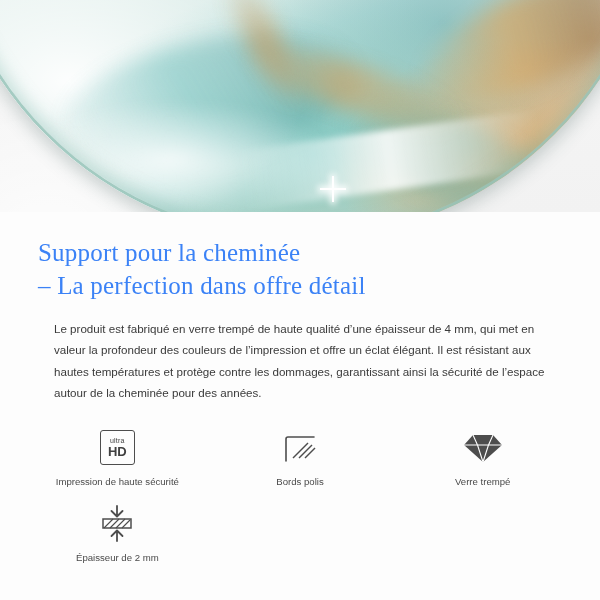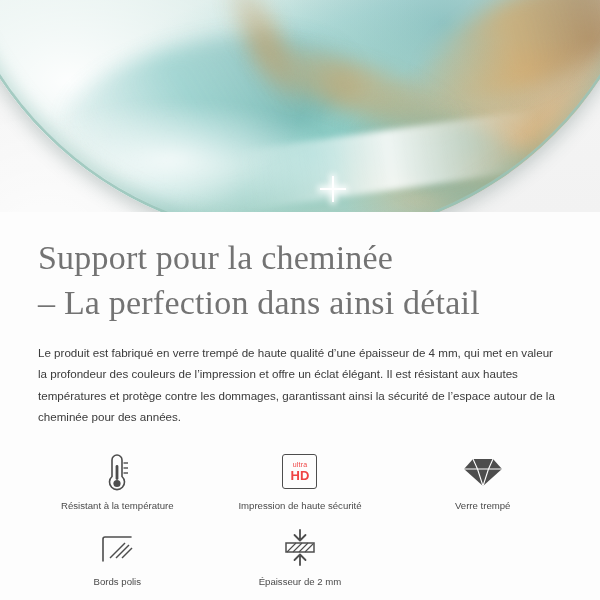--- a/index.html
+++ b/index.html
@@ -132,33 +132,33 @@
   }
   .sparkle:before { left: 12px; top: 0; width: 2px; height: 26px; }
   .sparkle:after { left: 0; top: 12px; width: 26px; height: 2px; }
 
   
   .content {
     padding: 24px 38px 0 38px;
   }
   .headline {
     font-family: "Liberation Serif", serif;
-    font-size: 34px;
+    font-size: 25px;
     line-height: 1.32;
-    color: #737373;
+    color: #3b82f6;
     font-weight: 400;
     margin: 0 0 16px 0;
     letter-spacing: 0.2px;
   }
   .headline .line2 { display: block; }
   .body-copy {
     font-size: 11.6px;
     line-height: 1.85;
     color: #3a3a3a;
-    margin: 0;
+    margin: 16px;
     max-width: 520px;
   }
 
   
   .features {
     margin-top: 22px;
     padding: 0 26px;
     display: grid;
     grid-template-columns: repeat(3, 1fr);
     row-gap: 14px;
@@ -184,21 +184,21 @@
   }
   .ultrahd-box {
     width: 33px; height: 33px;
     border: 1.6px solid #4d4d4d;
     border-radius: 3px;
     display: flex;
     flex-direction: column;
     align-items: center;
     justify-content: center;
     font-family: "Liberation Sans", sans-serif;
-    color: #ef4444;
+    color: #404040;
     line-height: 1;
   }
   .ultrahd-box .u1 { font-size: 7px; letter-spacing: 0.2px; }
   .ultrahd-box .u2 { font-size: 13px; font-weight: bold; margin-top: 1px; }
   svg { display: block; }
 </style>
 </head>
 <body>
 
 <div class="page">
@@ -214,76 +214,63 @@
       <div class="glass-streak streak-white"></div>
       <div class="glass-sheen"></div>
       <div class="glass-edge"></div>
     </div>
     <div class="sparkle"></div>
   </div>
 
   <div class="content">
     <h1 class="headline">
       <span>Support pour la cheminée</span>
-      <span class="line2">– La perfection dans ainsi détail</span>
+      <span class="line2">– La perfection dans offre détail</span>
     </h1>
     <p class="body-copy">Le produit est fabriqué en verre trempé de haute qualité d’une épaisseur de 4 mm, qui met en valeur la profondeur des couleurs de l’impression et offre un éclat élégant. Il est résistant aux hautes températures et protège contre les dommages, garantissant ainsi la sécurité de l’espace autour de la cheminée pour des années.</p>
   </div>
 
   <div class="features">
 
-    <div class="feature">
-      <div class="feature-icon">
-        <svg width="34" height="42" viewBox="0 0 34 42">
-          <path d="M17 4 a5 5 0 0 1 5 5 v16.5 a7.5 7.5 0 1 1 -10 0 V9 a5 5 0 0 1 5 -5 z" fill="none" stroke="#4d4d4d" stroke-width="1.6"></path>
-          <circle cx="17" cy="32.5" r="3.6" fill="#4d4d4d"></circle>
-          <rect x="15.6" y="14" width="2.8" height="15" rx="1.4" fill="#4d4d4d"></rect>
-          <line x1="23.5" y1="12" x2="28" y2="12" stroke="#4d4d4d" stroke-width="1.4"></line>
-          <line x1="23.5" y1="17" x2="28" y2="17" stroke="#4d4d4d" stroke-width="1.4"></line>
-          <line x1="23.5" y1="22" x2="28" y2="22" stroke="#4d4d4d" stroke-width="1.4"></line>
-        </svg>
-      </div>
-      <div class="feature-label">Résistant à la température</div>
-    </div>
 
     <div class="feature">
       <div class="feature-icon">
         <div class="ultrahd-box">
           <span class="u1">ultra</span>
           <span class="u2">HD</span>
         </div>
       </div>
       <div class="feature-label">Impression de haute sécurité</div>
     </div>
 
-
-    <div class="feature">
-      <div class="feature-icon">
-        <svg width="42" height="36" viewBox="0 0 42 36">
-          <path d="M11 5 H31 L40 15 L21 32 L2 15 Z" fill="#4d4d4d"></path>
-          <path d="M2 15 H40 M11 5 L15.5 15 L21 32 M31 5 L26.5 15 L21 32 M15.5 15 H26.5" fill="none" stroke="#ffffff" stroke-width="1.1"></path>
-        </svg>
-      </div>
-      <div class="feature-label">Verre trempé</div>
-    </div>
 
     <div class="feature">
       <div class="feature-icon">
         <svg width="36" height="34" viewBox="0 0 36 34">
           <path d="M4 30 V8 a2 2 0 0 1 2 -2 H32" fill="none" stroke="#4d4d4d" stroke-width="1.6" stroke-linecap="round"></path>
           <line x1="11" y1="27" x2="26" y2="12" stroke="#4d4d4d" stroke-width="1.5"></line>
           <line x1="17" y1="27" x2="30" y2="14" stroke="#4d4d4d" stroke-width="1.5"></line>
           <line x1="23" y1="27" x2="33" y2="17" stroke="#4d4d4d" stroke-width="1.5"></line>
         </svg>
       </div>
       <div class="feature-label">Bords polis</div>
     </div>
 
     <div class="feature">
       <div class="feature-icon">
+        <svg width="42" height="36" viewBox="0 0 42 36">
+          <path d="M11 5 H31 L40 15 L21 32 L2 15 Z" fill="#4d4d4d"></path>
+          <path d="M2 15 H40 M11 5 L15.5 15 L21 32 M31 5 L26.5 15 L21 32 M15.5 15 H26.5" fill="none" stroke="#ffffff" stroke-width="1.1"></path>
+        </svg>
+      </div>
+      <div class="feature-label">Verre trempé</div>
+    </div>
+
+    <div class="feature">
+      <div class="feature-icon">
         <svg width="40" height="42" viewBox="0 0 40 42">
           <path d="M20 3 V12 M14.5 8 L20 13.5 L25.5 8" fill="none" stroke="#4d4d4d" stroke-width="1.8" stroke-linecap="round" stroke-linejoin="round"></path>
           <rect x="6" y="16" width="28" height="9" fill="none" stroke="#4d4d4d" stroke-width="1.5"></rect>
           <path d="M7 25 L16 16 M13 25 L22 16 M19 25 L28 16 M25 25 L33 17" stroke="#4d4d4d" stroke-width="1.1"></path>
           <path d="M20 38 V29 M14.5 33 L20 27.5 L25.5 33" fill="none" stroke="#4d4d4d" stroke-width="1.8" stroke-linecap="round" stroke-linejoin="round"></path>
         </svg>
       </div>
       <div class="feature-label">Épaisseur de 2 mm</div>
     </div>
 

